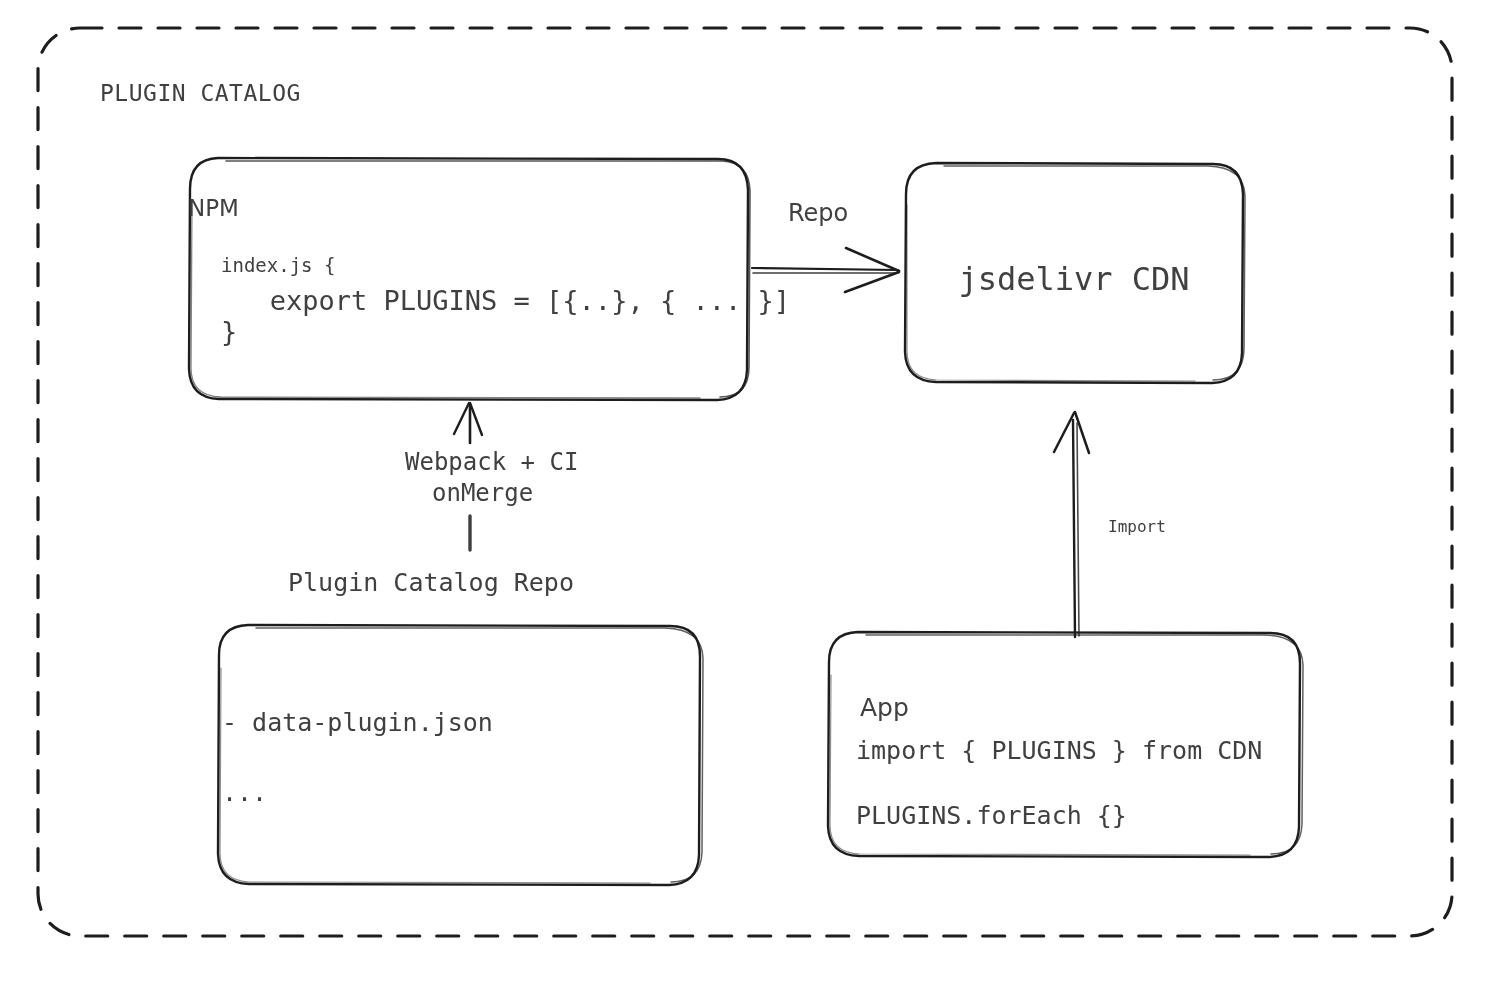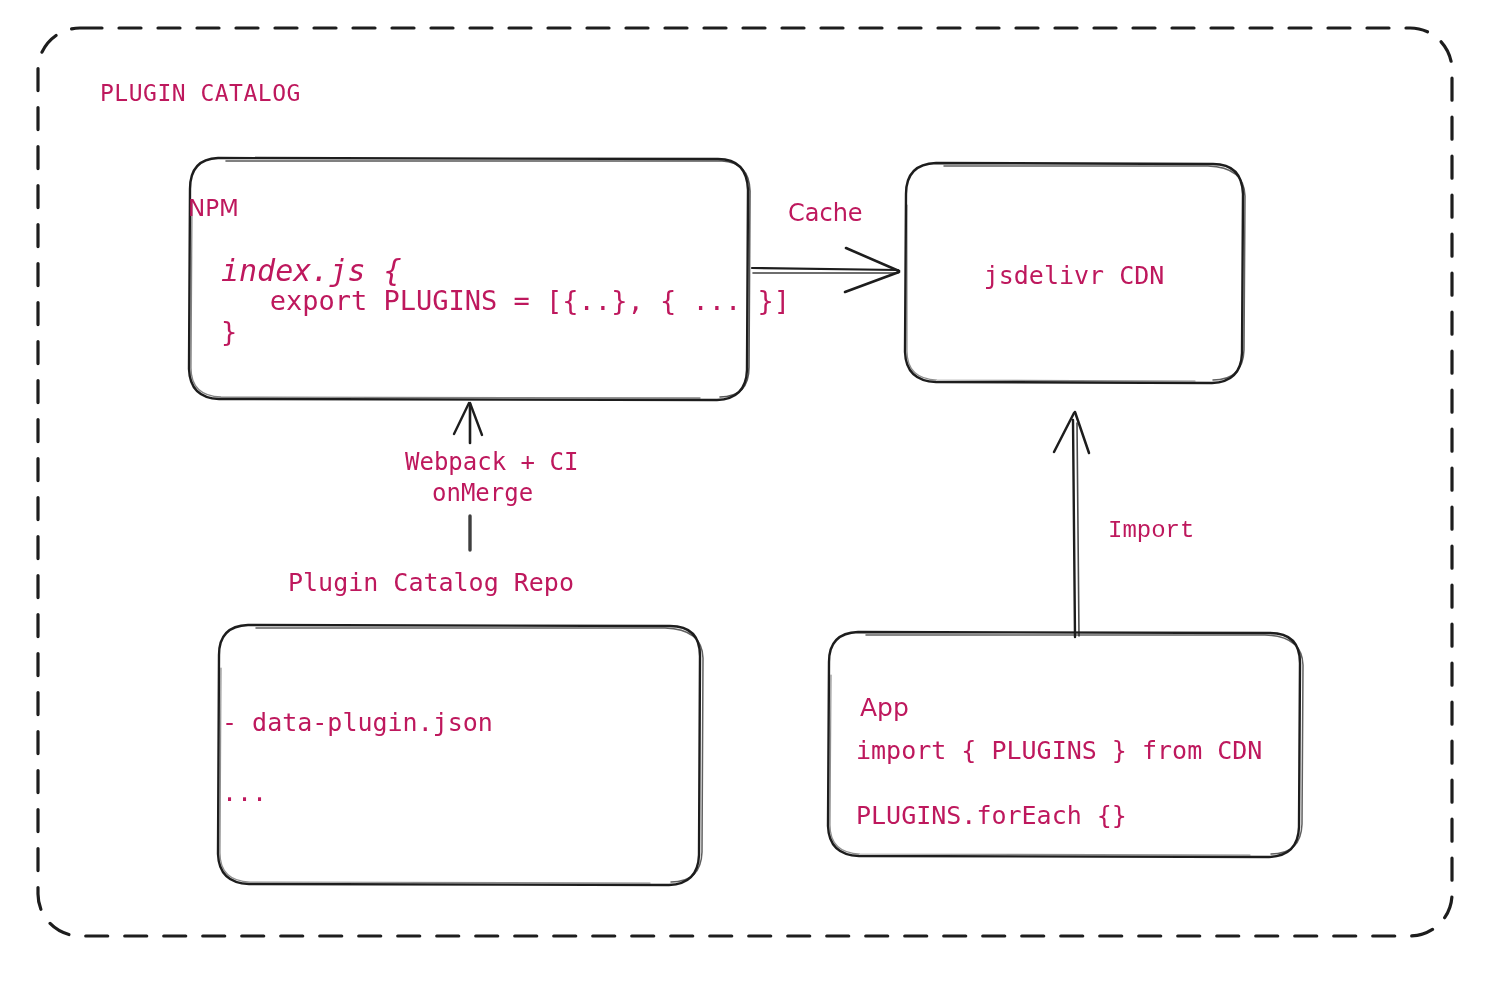--- a/index.html
+++ b/index.html
@@ -21,57 +21,57 @@
   #sketch-layer {
     position: absolute;
     left: 0;
     top: 0;
     width: 1506px;
     height: 1002px;
     pointer-events: none;
   }
   .txt {
     position: absolute;
-    color: #be185d;
+    color: #404040;
     white-space: pre;
     line-height: 1.0;
   }
   .mono {
     font-family: "DejaVu Sans Mono", monospace;
   }
   .sans {
     font-family: "DejaVu Sans", sans-serif;
   }
 
   
   #group-title        { left: 100px;  top: 82px;  font-size: 23px; letter-spacing: 0.5px; }
 
   #npm-title          { left: 188px;  top: 197px; width: 560px; text-align: left; font-size: 23px; }
-  #npm-code-0         { left: 221px;  top: 256px; font-size: 30px; font-style: italic; }
+  #npm-code-0         { left: 221px;  top: 256px; font-size: 19px; }
   #npm-code-1         { left: 221px;  top: 287px; font-size: 27px; }
   #npm-code-2         { left: 221px;  top: 318px; font-size: 27px; }
 
-  #cdn-title          { left: 905px;  top: 263px; width: 338px; text-align: center; font-size: 25px; }
+  #cdn-title          { left: 905px;  top: 263px; width: 338px; text-align: center; font-size: 32px; }
 
   #cache-label        { left: 788px;  top: 201px; font-size: 24px; }
 
   #webpack-label-0    { left: 372px;  top: 450px; font-size: 24px; margin-left: 33px; }
   #webpack-label-1    { left: 432px;  top: 481px; font-size: 24px; }
 
   #repo-label         { left: 288px;  top: 570px; font-size: 25px; }
 
   #repo-item-0        { left: 222px;  top: 710px; font-size: 25px; }
   #repo-item-1        { left: 222px;  top: 744px; font-size: 25px; }
   #repo-item-2        { left: 222px;  top: 780px; font-size: 25px; }
 
   #app-title          { left: 860px;  top: 679px; font-size: 25px; margin-top: 16px; }
   #app-code-0         { left: 856px;  top: 738px; font-size: 25px; }
   #app-code-1         { left: 856px;  top: 803px; font-size: 25px; }
 
-  #import-label       { left: 1108px; top: 519px; font-size: 24px; font-family: Liberation Mono, monospace; }
+  #import-label       { left: 1108px; top: 519px; font-size: 16px; }
 </style>
 </head>
 <body>
 
 <div id="canvas">
 
   <svg id="sketch-layer" viewBox="0 0 1506 1002">
 
     <rect x="38" y="28" width="1414" height="908" rx="42" ry="42" fill="none" stroke="#1d1d1d" stroke-width="3.2" stroke-dasharray="22 17" stroke-linecap="round"></rect>
 
@@ -127,21 +127,21 @@
 
   <div class="txt mono" id="group-title">PLUGIN CATALOG</div>
 
   <div class="txt sans" id="npm-title">NPM</div>
   <div class="txt mono" id="npm-code-0">index.js {</div>
   <div class="txt mono" id="npm-code-1">   export PLUGINS = [{..}, { ... }]</div>
   <div class="txt mono" id="npm-code-2">}</div>
 
   <div class="txt mono" id="cdn-title">jsdelivr CDN</div>
 
-  <div class="txt sans" id="cache-label">Cache</div>
+  <div class="txt sans" id="cache-label">Repo</div>
 
   <div class="txt mono" id="webpack-label-0">Webpack + CI</div>
   <div class="txt mono" id="webpack-label-1">onMerge</div>
 
   <div class="txt mono" id="repo-label">Plugin Catalog Repo</div>
   <div class="txt mono" id="repo-item-0">- data-plugin.json</div>
   <div class="txt mono" id="repo-item-2">...</div>
 
   <div class="txt sans" id="app-title">App</div>
   <div class="txt mono" id="app-code-0">import { PLUGINS } from CDN</div>

